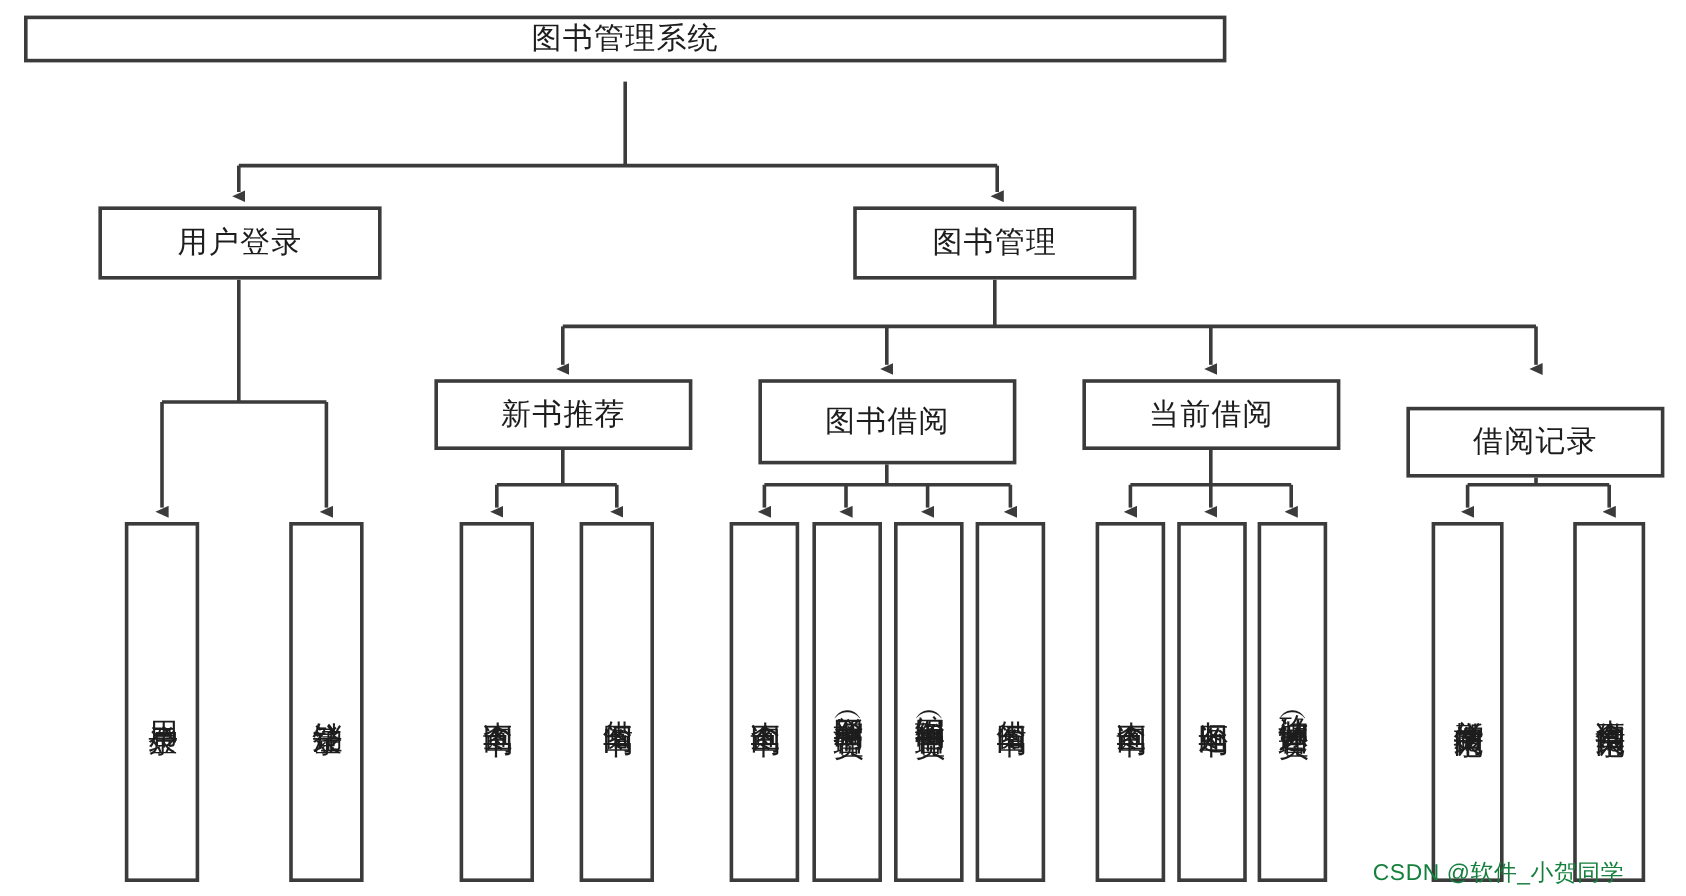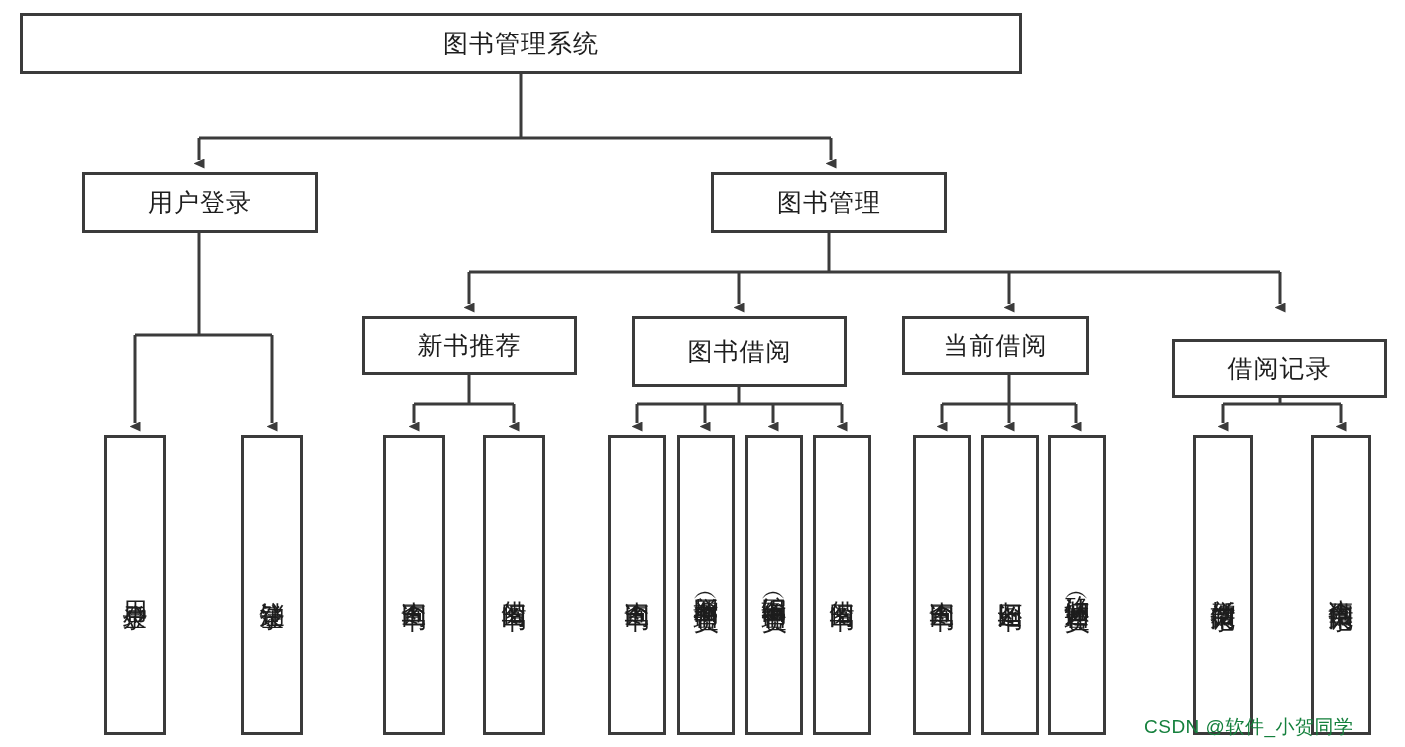--- a/index.html
+++ b/index.html
@@ -112,38 +112,38 @@
       <path d="M1009,404 L1009,423" marker-end="url(#arrow)"></path>
       <path d="M1076,404 L1076,423" marker-end="url(#arrow)"></path>
 
       <path d="M1280,375 L1280,404"></path>
       <path d="M1223,404 L1341,404"></path>
       <path d="M1223,404 L1223,423" marker-end="url(#arrow)"></path>
       <path d="M1341,404 L1341,423" marker-end="url(#arrow)"></path>
     </g>
   </svg>
 
-  <div class="node horiz" style="left:20px; top:13px; width:1002px; height:61px;">
+  <div class="node horiz" style="left:20px; top:13px; width:1002px; height:39px;">
     <span>图书管理系统</span>
   </div>
 
   <div class="node horiz" style="left:82px; top:172px; width:236px; height:61px;">
     <span>用户登录</span>
   </div>
   <div class="node horiz" style="left:711px; top:172px; width:236px; height:61px;">
     <span>图书管理</span>
   </div>
 
   <div class="node horiz" style="left:362px; top:316px; width:215px; height:59px;">
     <span>新书推荐</span>
   </div>
   <div class="node horiz" style="left:632px; top:316px; width:215px; height:71px;">
     <span>图书借阅</span>
   </div>
-  <div class="node horiz" style="left:902px; top:316px; width:187px; height:59px;text-align:right;">
+  <div class="node horiz" style="left:902px; top:316px; width:215px; height:59px;text-align:right;">
     <span>当前借阅</span>
   </div>
   <div class="node horiz" style="left:1172px; top:316px; width:215px; height:59px;margin-top:23px;">
     <span>借阅记录</span>
   </div>
 
   <div class="node vert" style="left:104px; top:435px; width:62px; height:300px;">
     <span class="vlabel">用户登录</span>
   </div>
   <div class="node vert" style="left:241px; top:435px; width:62px; height:300px;">

